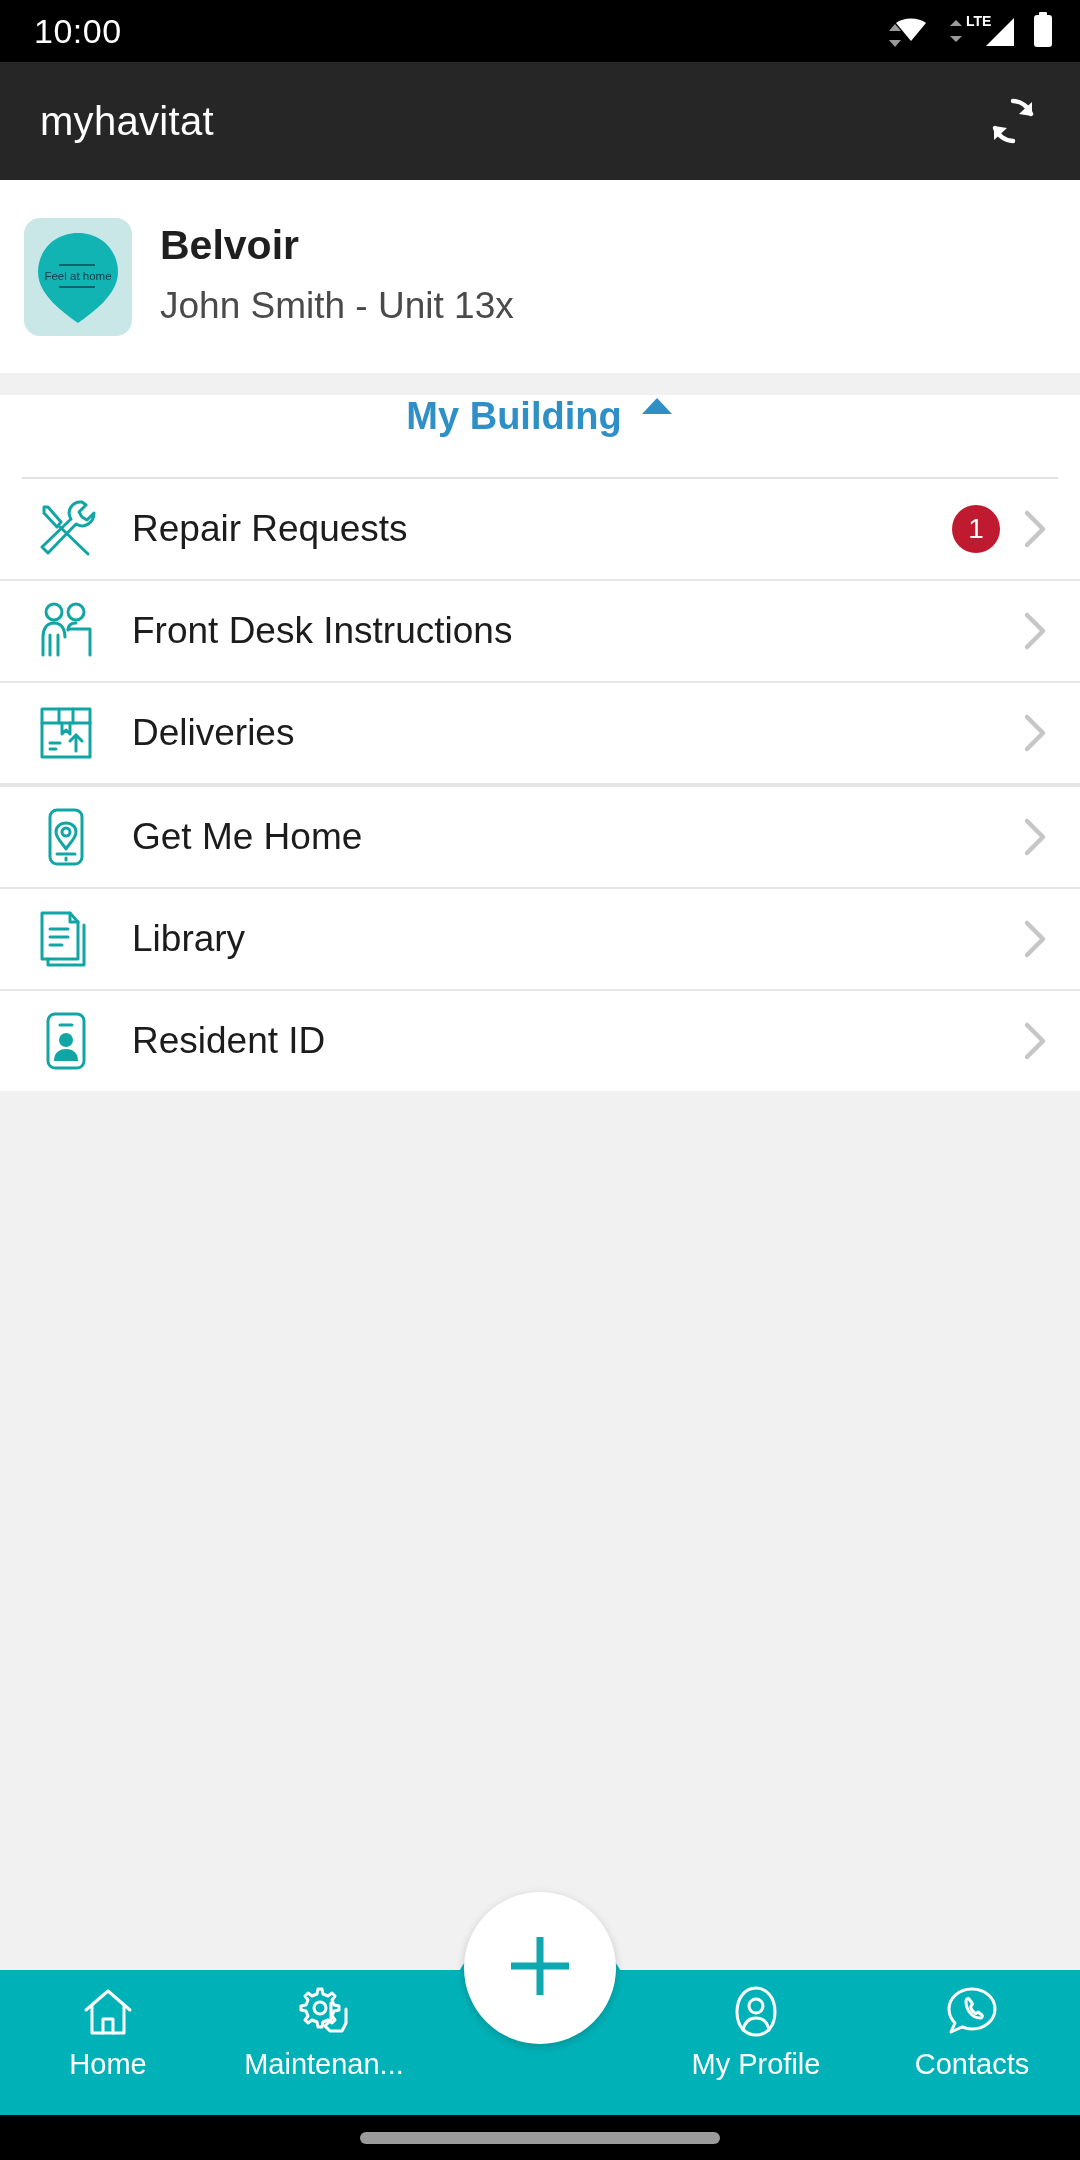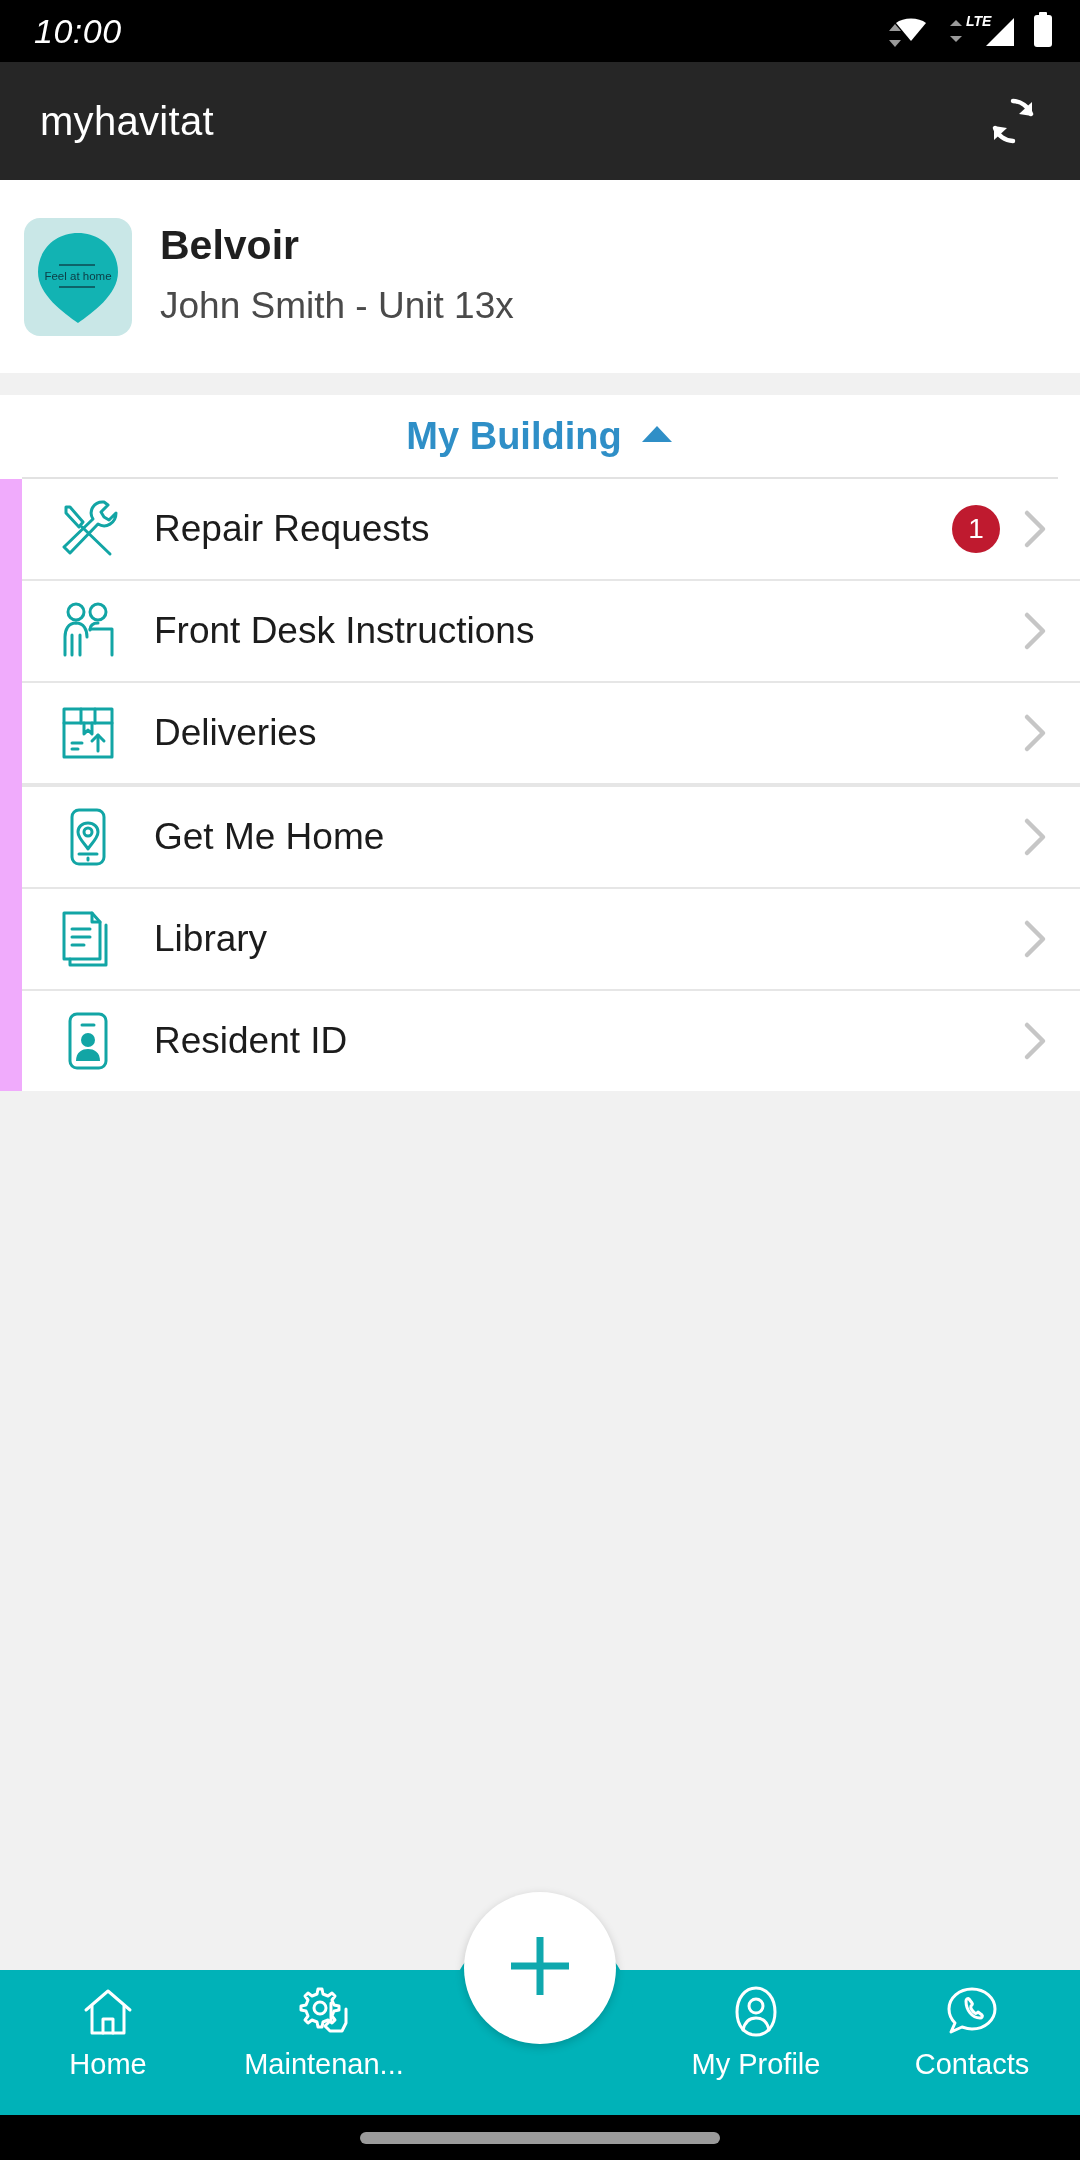--- a/index.html
+++ b/index.html
@@ -9,21 +9,20 @@
     background:#f1f1f1;
     overflow:hidden;
   }
   #screen { position:relative; width:1080px; height:2160px; background:#f1f1f1; }
 
   
   .statusbar {
     height:62px; background:#000; color:#fff;
     display:flex; align-items:center; justify-content:space-between;
     padding:0 26px 0 34px;
-    font-style:italic;
   }
   .status-clock { font-size:34px; letter-spacing:.5px; }
   .status-icons { display:flex; align-items:flex-start; gap:14px; }
   .status-icons svg { display:block; }
 
   
   .appbar {
     height:118px; background:#262626;
     display:flex; align-items:center; justify-content:space-between;
     padding:0 34px 0 40px;
@@ -43,28 +42,28 @@
   .property-logo svg { position:absolute; left:50%; top:50%; transform:translate(-50%,-50%); }
   .property-text { margin-left:28px; }
   .property-name { font-size:41px; font-weight:700; color:#1f1f1f; line-height:1.15; }
   .property-sub { font-size:37px; color:#4a4a4a; line-height:1.35; margin-top:12px; }
 
   .gap-strip { height:22px; background:#f1f1f1; }
 
   
   .section { background:#fff; }
   .section-header {
-    height:82px; display:flex; align-items:center; justify-content:center; gap:18px;
+    height:82px; display:flex; justify-content:center; gap:18px;
   }
   .section-title { color:#2f8fc7; font-size:38px; font-weight:700; }
   .section-caret { display:block; }
   .section-divider { height:2px; background:#e2e2e2; margin:0 22px; }
 
   
-  .list { background:#f0abfc;padding-left:22px; }
+  .list { background:#737373; }
   .row {
     height:100px; display:flex; align-items:center;
     padding:0 28px 0 28px; position:relative; background:#fff;
   }
   .row-icon { width:76px; height:76px; flex:0 0 auto; display:flex; align-items:center; justify-content:center; }
   .row-label { flex:1 1 auto; margin-left:28px; font-size:37px; color:#1c1c1c; }
   .row-badge {
     min-width:48px; height:48px; border-radius:24px; background:#bf1a2f;
     color:#fff; font-size:28px; display:flex; align-items:center; justify-content:center;
     padding:0 12px; margin-right:18px;

